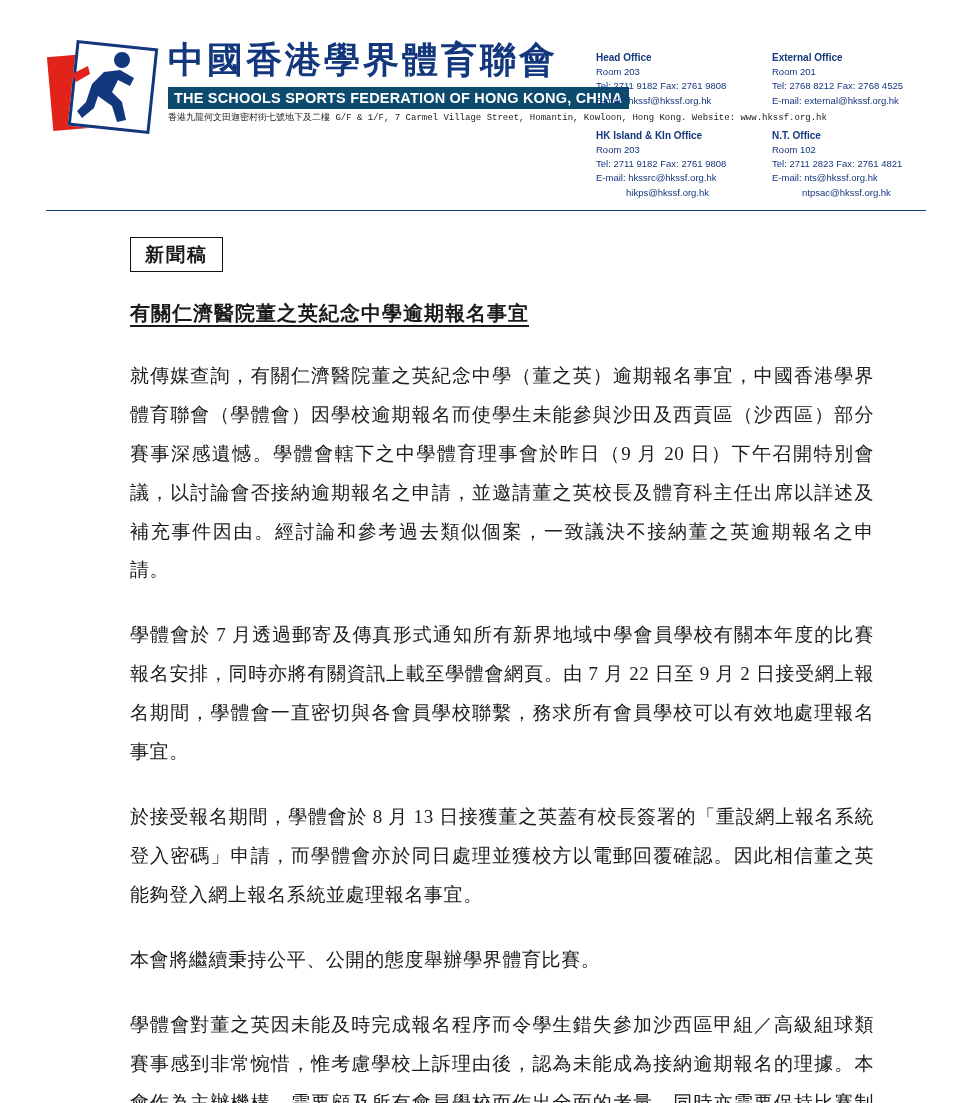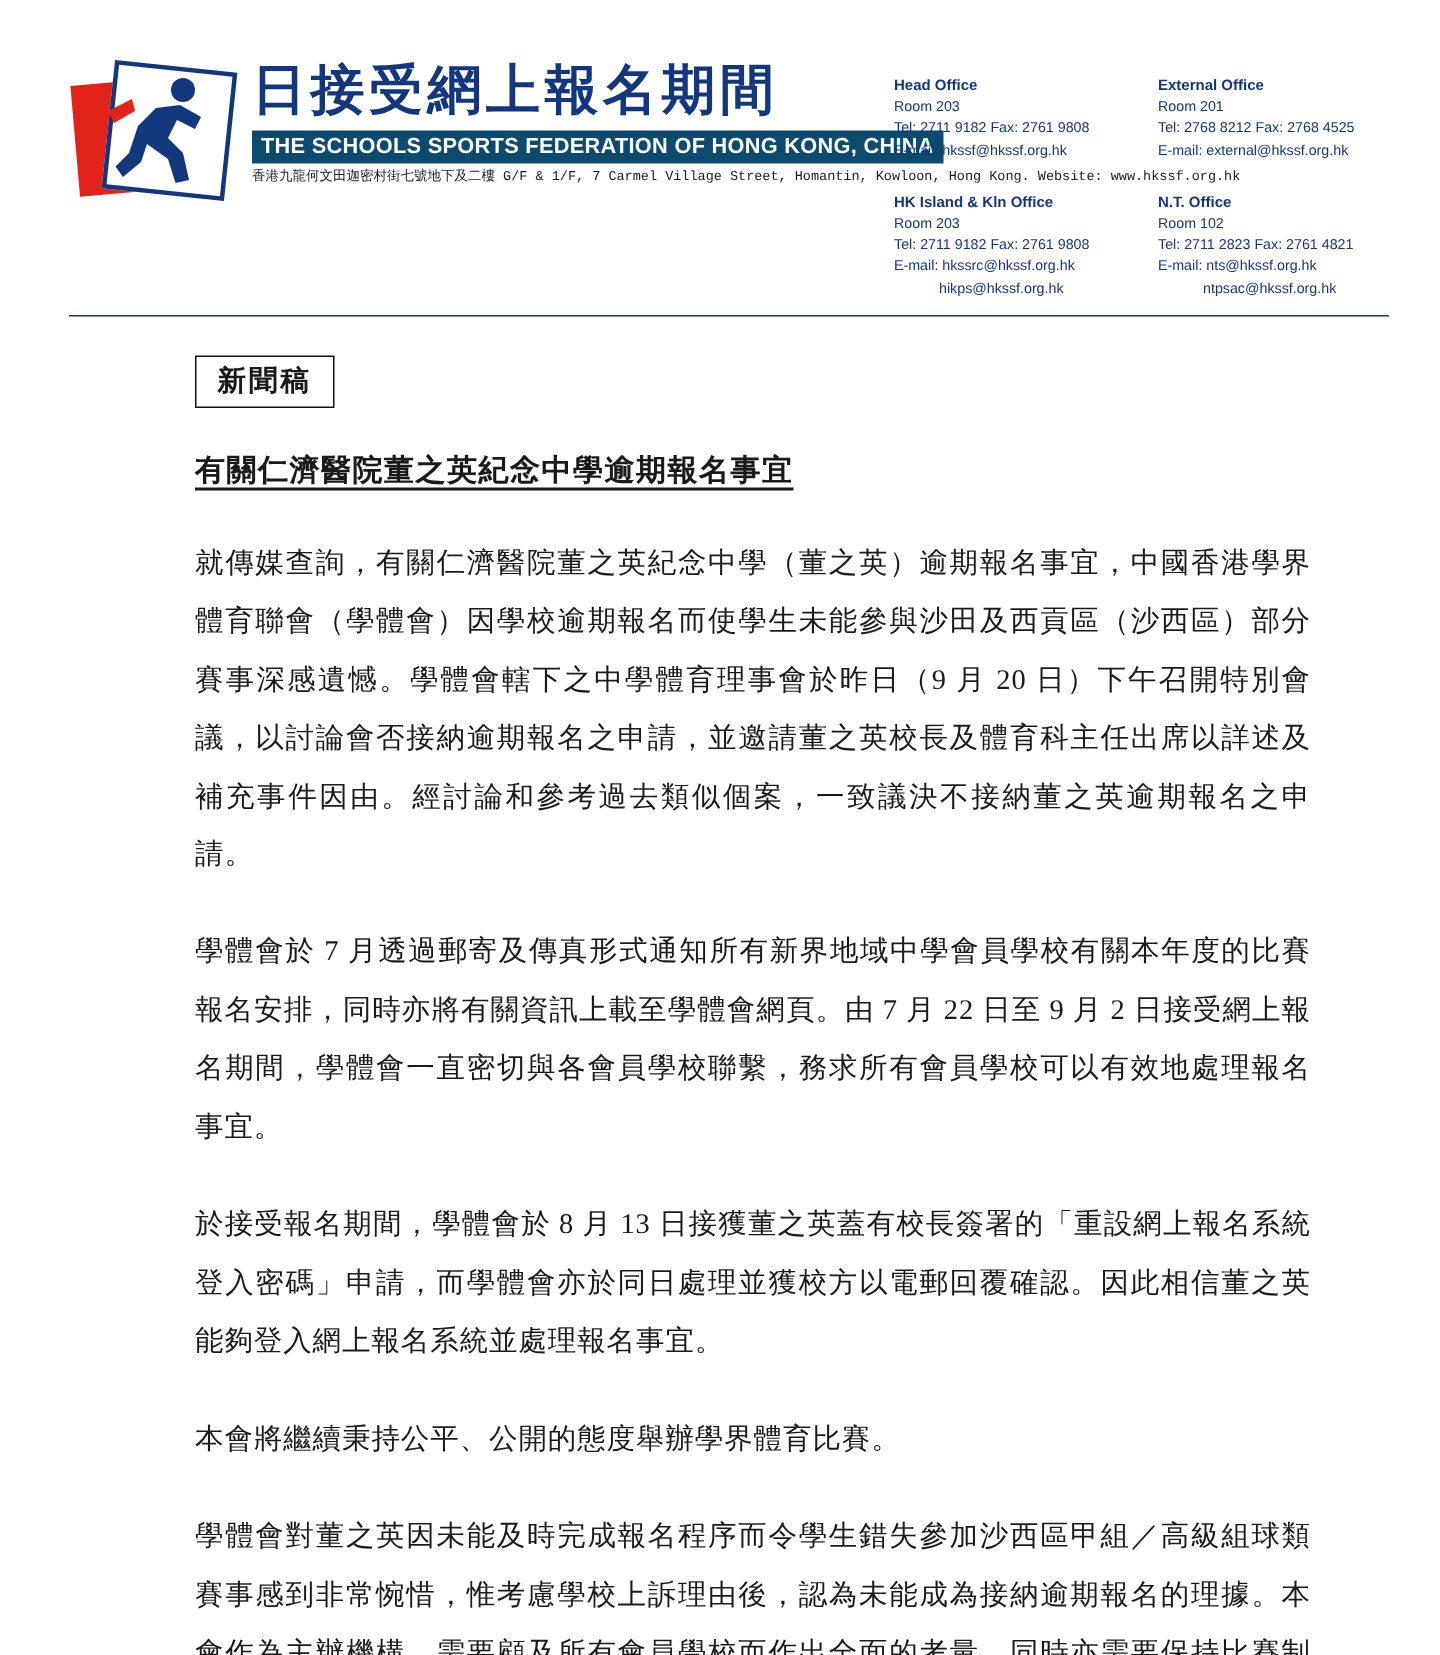--- a/index.html
+++ b/index.html
@@ -177,21 +177,21 @@
           <g fill="#13377d">
             <circle cx="58" cy="16" r="8"></circle>
             <path d="M56 26 L70 34 L66 42 L54 36 L48 48 L58 58 L62 76 L53 78 L48 62 L34 52 L30 64 L18 74 L13 67 L22 58 L28 40 L40 28 Z"></path>
           </g>
           <g fill="#e2231a">
             <path d="M8 30 L24 22 L26 30 L12 38 Z"></path>
           </g>
         </svg>
       </div>
       <div class="logo-text">
-        <div class="logo-cn">日接受網上報名期間</div>
+        <div class="logo-cn">中國香港學界體育聯會</div>
         <div class="logo-en">THE SCHOOLS SPORTS FEDERATION OF HONG KONG, CHINA</div>
         <div class="logo-addr">香港九龍何文田迦密村街七號地下及二樓  G/F &amp; 1/F, 7 Carmel Village Street, Homantin, Kowloon, Hong Kong.  Website: www.hkssf.org.hk</div>
       </div>
     </div>
 
     <div class="contacts">
 
       <div class="contact-block">
         <div class="contact-title">Head Office</div>
         <div class="contact-line">Room 203</div>

